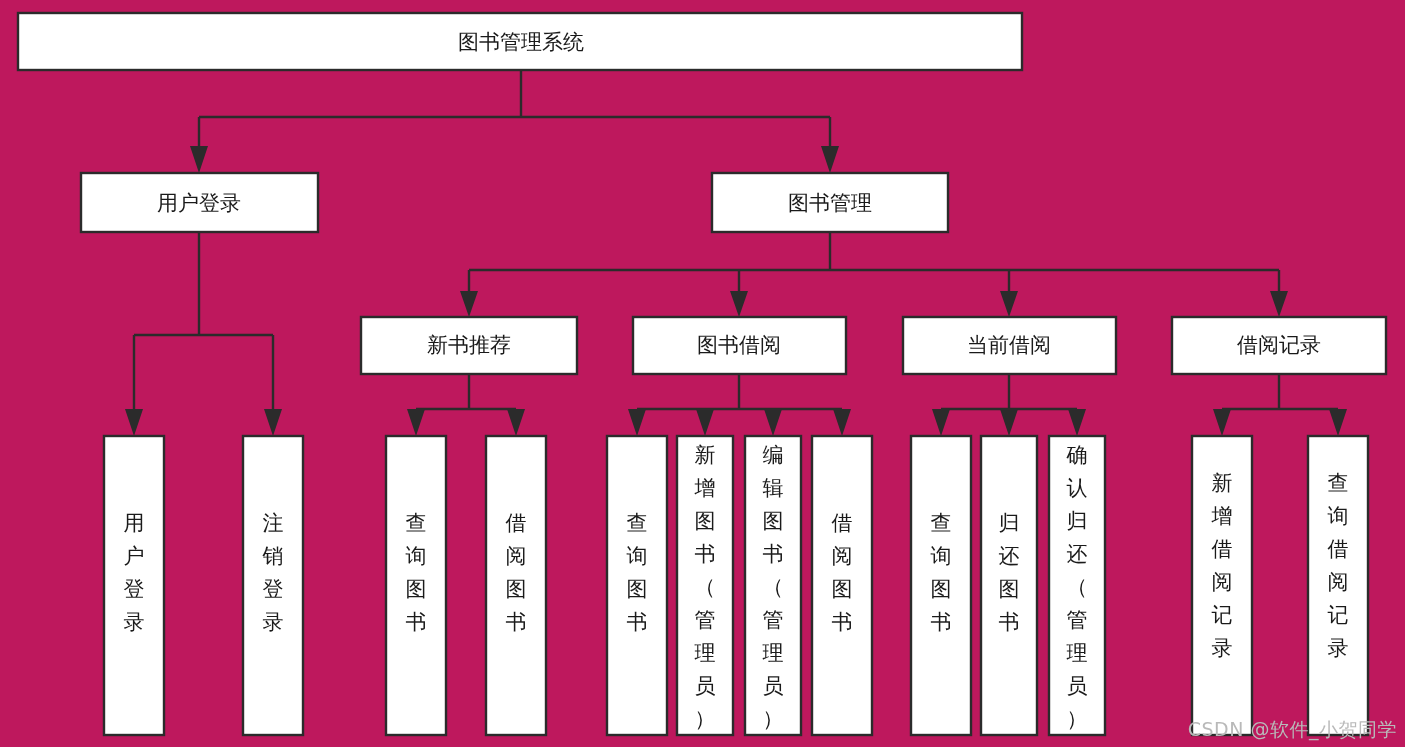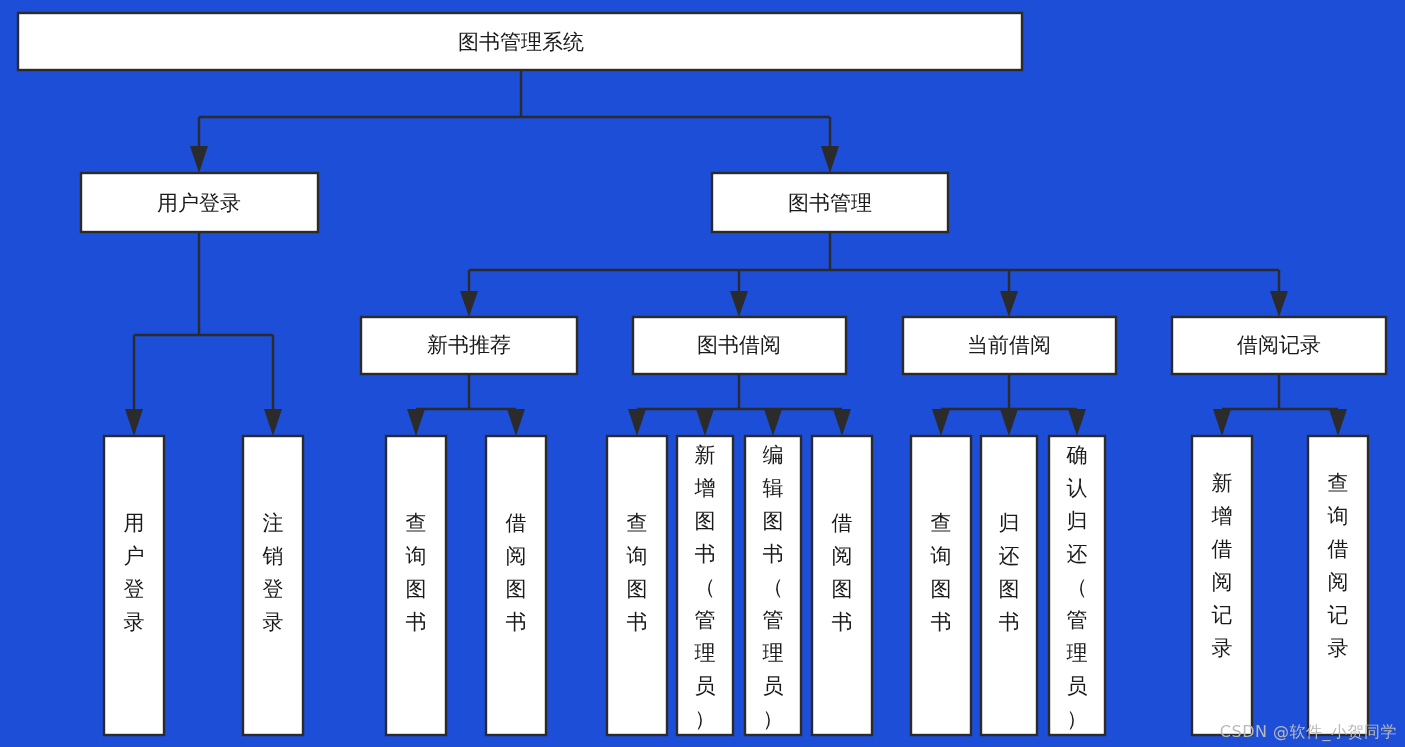--- a/index.html
+++ b/index.html
@@ -10,21 +10,21 @@
   body {
     width: 1405px;
     height: 747px;
     font-family: "DejaVu Sans", "Liberation Sans", sans-serif;
     overflow: hidden;
   }
   #diagram-root {
     position: relative;
     width: 1405px;
     height: 747px;
-    background: #1d4ed8;
+    background: #be185d;
   }
   svg#tree-svg {
     position: absolute;
     left: 0;
     top: 0;
     width: 1405px;
     height: 747px;
     display: block;
   }
   .node-box {
@@ -54,21 +54,21 @@
     font-family: "DejaVu Sans", "Liberation Sans", sans-serif;
     font-size: 21px;
     text-anchor: middle;
   }
   .watermark {
     position: absolute;
     right: 8px;
     bottom: 4px;
     color: #b9b9b9;
     font-family: "DejaVu Sans", "Liberation Sans", sans-serif;
-    font-size: 16px;
+    font-size: 19px;
     letter-spacing: 0.5px;
     white-space: nowrap;
     pointer-events: none;
     text-align: right;
   }
 </style>
 </head>
 <body>
 
 <div id="diagram-root">

